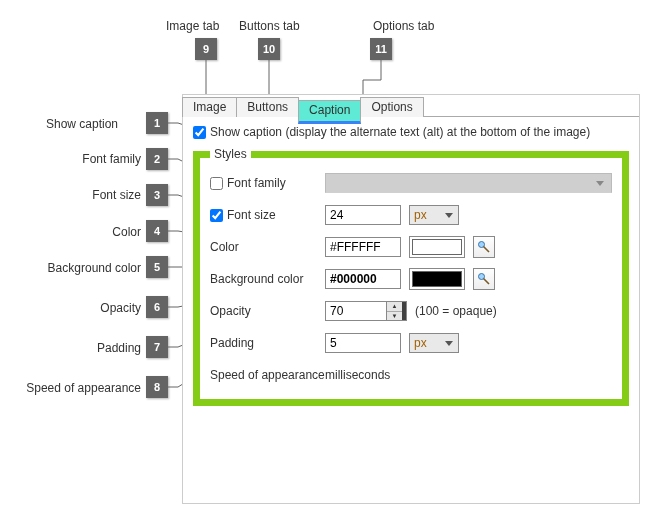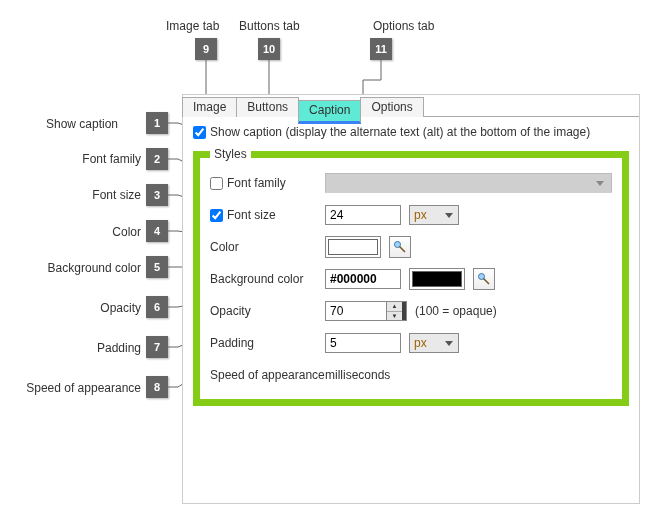--- a/index.html
+++ b/index.html
@@ -310,20 +310,21 @@
             <span>px</span>
           </div>
         </div>
       </div>
 
       <div class="row">
         <div class="lab">
           <span>Color</span>
         </div>
         <div class="controls">
+          <input class="txt" style="width: 76px;" value="#FFFFFF">
           <div class="swatch-btn">
             <div class="swatch-inner" style="background:#FFFFFF;"></div>
           </div>
           <div class="picker-btn">
             <svg width="14" height="14" viewBox="0 0 14 14">
               <circle cx="4.5" cy="4.5" r="3" fill="#9fd3ff" stroke="#3a77aa"></circle>
               <line x1="6.5" y1="6.5" x2="12" y2="12" stroke="#7a5a2a" stroke-width="1.6"></line>
             </svg>
           </div>
         </div>

